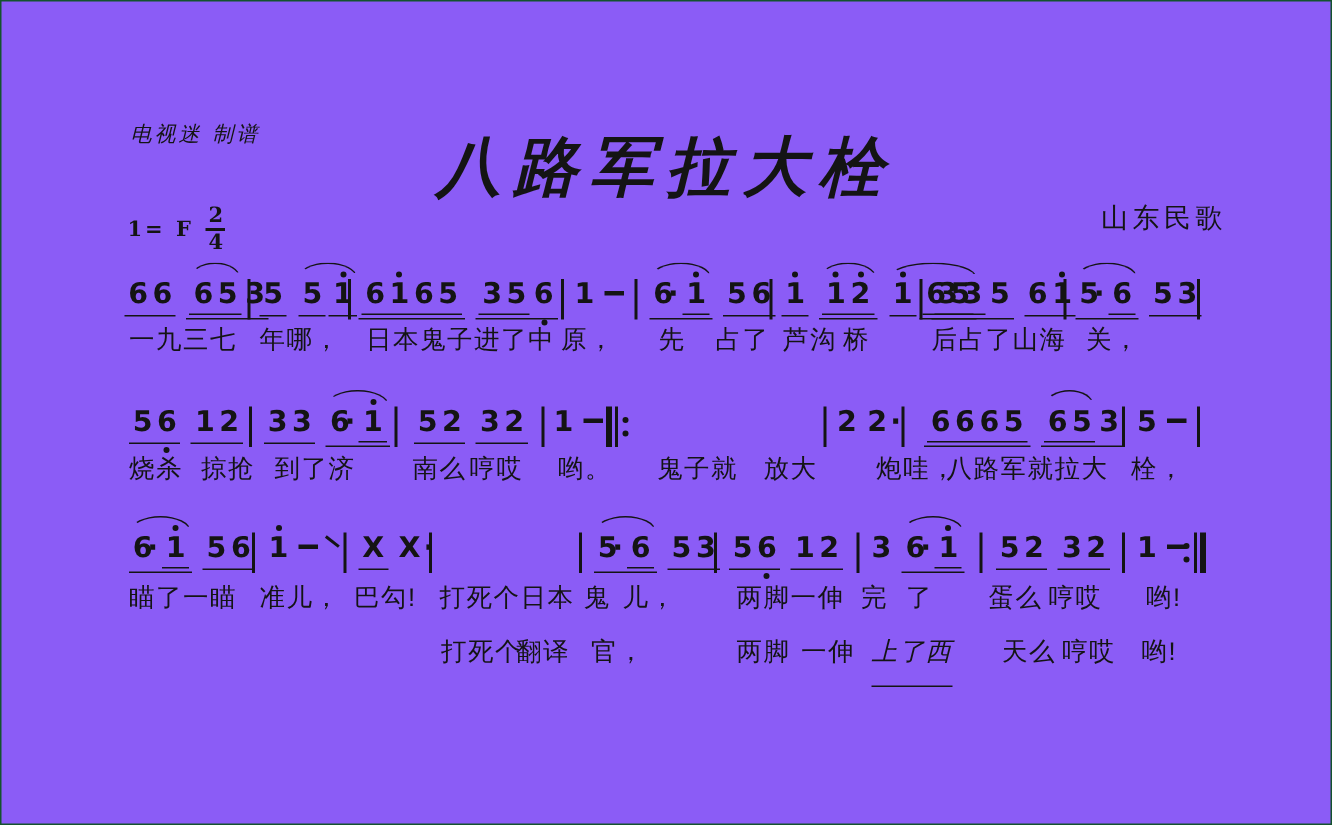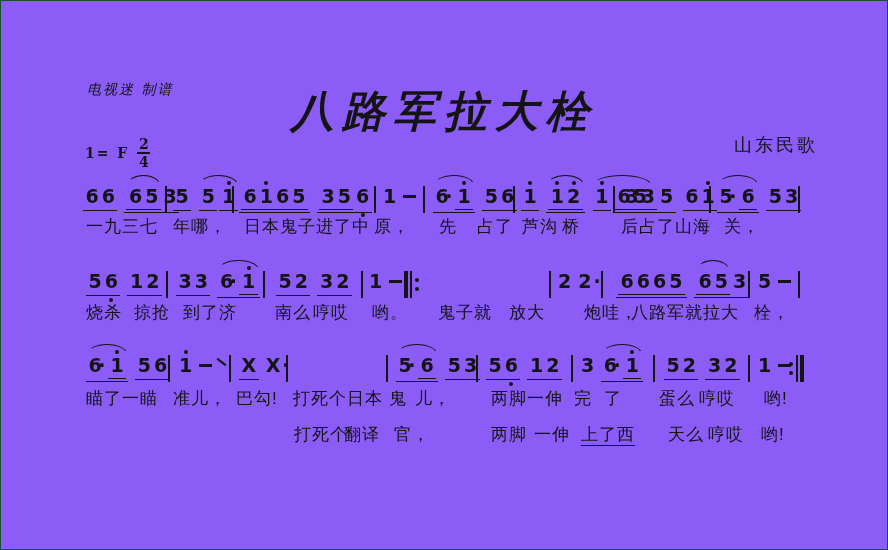--- a/index.html
+++ b/index.html
@@ -48,21 +48,21 @@
   .vbar{position:absolute;top:-1px;height:28px;display:flex;align-items:center;gap:2.5px;}
   .vbar b{display:block;}
   .vbar .thin{width:2px;height:27px;background:#141414;}
   .vbar .thick{width:3.5px;height:27px;background:#141414;}
   .vbar .rd{display:flex;flex-direction:column;gap:5px;}
   .vbar .rd i{width:4px;height:4px;border-radius:50%;background:#141414;display:block;}
   
   .lyricrow{position:absolute;left:0;width:100%;height:22px;
     font-size:17px;letter-spacing:1px;line-height:1.2;}
   .lyricrow span{position:absolute;top:0;white-space:nowrap;}
-  .lyricrow span.u{border-bottom:1.7px solid #141414;padding-bottom:0;}
+  .lyricrow span.u{border-bottom:1.7px solid #141414;padding-bottom:12px;font-style:italic;}
 </style>
 </head>
 <body>
 
 <div class="page">
   <div class="credit">电视迷 制谱</div>
   <div class="title">八路军拉大栓</div>
   <div class="keyrow">
     <span class="keytext">1= F</span>
     <span class="meter">

